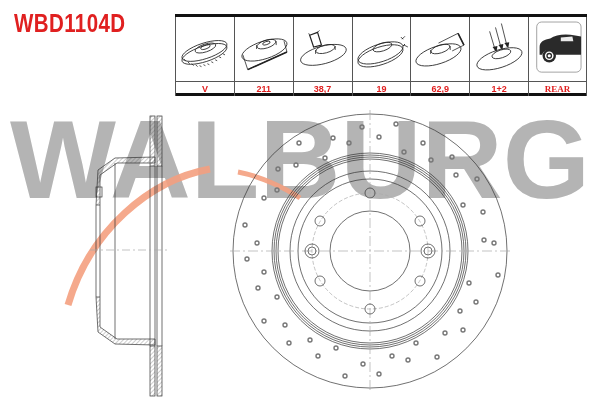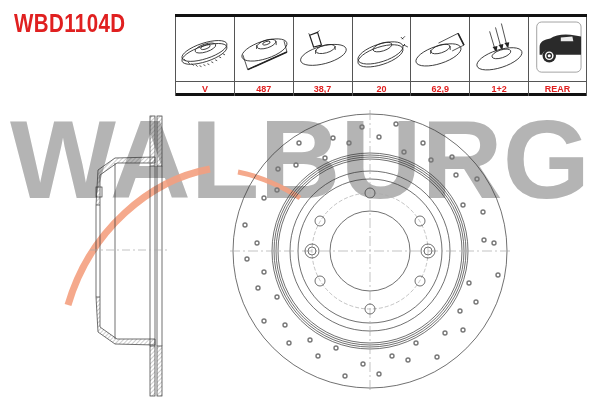--- a/index.html
+++ b/index.html
@@ -10,21 +10,21 @@
       font-size:25px; color:#e02020; letter-spacing:0.5px;
       transform:scaleX(0.82); transform-origin:left top;
     }
     .spec-table {
       position:absolute; left:175px; top:14px; width:412px; height:82px;
       border-top:3px solid #111; border-bottom:3px solid #111;
       box-sizing:border-box;
       display:grid; grid-template-columns:repeat(7, 1fr); grid-template-rows:64px 15px;
     }
     .spec-cell-icon { border-left:1px solid #555; position:relative; }
-    .spec-cell-icon.last, .spec-cell-val.last { border-right:1px solid #555; }
+    .spec-cell-icon.last, .spec-cell-val.last { border-right:1px solid #555;font-family:Liberation Serif, serif; }
     .spec-cell-val {
       border-left:1px solid #555; border-top:1px solid #555;
       font-family:"Liberation Sans", sans-serif; font-weight:bold; font-size:9px;
       color:#e02020; text-align:center; line-height:14px;
     }
     .spec-cell-icon svg { position:absolute; left:0; top:0; width:100%; height:100%; }
     .drawing { position:absolute; left:0; top:100px; width:600px; height:320px; }
     .watermark {
       position:absolute; left:0; top:100px; width:600px; height:110px;
     }
@@ -112,23 +112,23 @@
       <path d="M11 30 C11 24 16 22 22 21 C28 17 38 16 48 18 L54 19 L54 38 L27 38 C26 34 22 33 20 33 C16 33 14 36 14 38 L11 38 Z" fill="#2a2a2a"></path>
       <circle cx="21" cy="39" r="7" fill="#2a2a2a"></circle>
       <circle cx="21" cy="39" r="4.5" fill="#fff"></circle>
       <circle cx="21" cy="39" r="3" fill="#2a2a2a"></circle>
       <circle cx="21" cy="39" r="1.6" fill="#fff"></circle>
       <path d="M33 20 L45 19 L46 24 L33 24 Z" fill="#fff" opacity="0.9"></path>
     </svg>
   </div>
 
   <div class="spec-cell-val">V</div>
-  <div class="spec-cell-val">487</div>
+  <div class="spec-cell-val">211</div>
   <div class="spec-cell-val">38,7</div>
-  <div class="spec-cell-val">20</div>
+  <div class="spec-cell-val">19</div>
   <div class="spec-cell-val">62,9</div>
   <div class="spec-cell-val">1+2</div>
   <div class="spec-cell-val last">REAR</div>
 </div>
 
 <svg class="watermark" viewBox="0 0 600 110">
   <text x="300" y="98" text-anchor="middle" textLength="580" lengthAdjust="spacingAndGlyphs" font-family="'Liberation Sans', sans-serif" font-weight="bold" font-size="112" fill="#b4b4b4">WALBURG</text>
 </svg>
 
 <svg class="drawing" viewBox="0 100 600 320">

